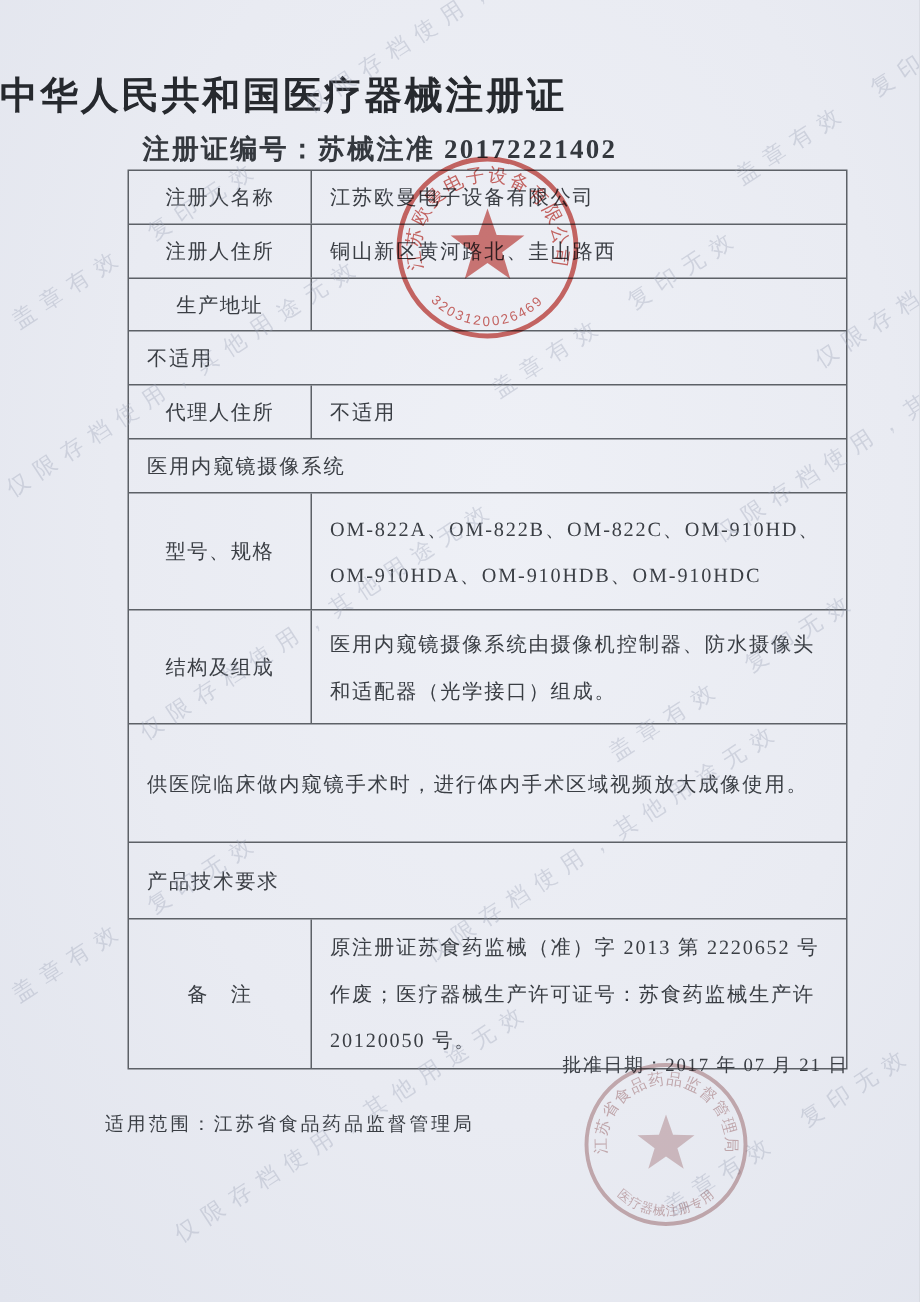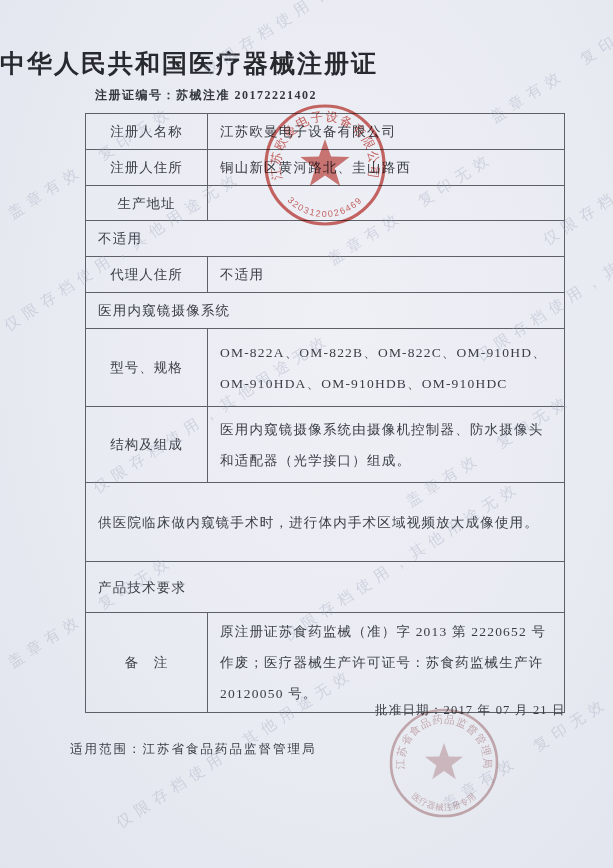--- a/index.html
+++ b/index.html
@@ -7,21 +7,21 @@
     position:relative;width:613px;height:868px;overflow:hidden;
     background:radial-gradient(ellipse at 55% 38%, #eef0f6 0%, #e9ebf2 55%, #e1e4ed 100%);
     font-family:"Liberation Serif","DejaVu Serif",serif;
     color:#383c42;
   }
   .title{
     position:absolute;top:47px;left:0;width:100%;
     font-family:"Liberation Sans","DejaVu Sans",sans-serif;
     font-size:25px;font-weight:bold;letter-spacing:2px;color:#26292e;
   }
-  .cert-no{position:absolute;left:95px;top:87px;font-size:12px;letter-spacing:1.5px;font-weight:bold;color:#34383e;}
+  .cert-no{position:absolute;left:95px;top:87px;font-size:18px;letter-spacing:1.5px;font-weight:bold;color:#34383e;}
   .cert-table{
     position:absolute;left:85px;top:113px;width:480px;
     border:1px solid #5d6167;box-sizing:border-box;
   }
   .trow{display:flex;border-bottom:1px solid #5d6167;}
   .trow:last-child{border-bottom:none;}
   .cl{
     width:122px;flex:0 0 122px;border-right:1px solid #5d6167;box-sizing:border-box;
     display:flex;align-items:center;justify-content:center;text-align:center;
     font-size:13.5px;letter-spacing:1px;line-height:31px;color:#3a3e44;

